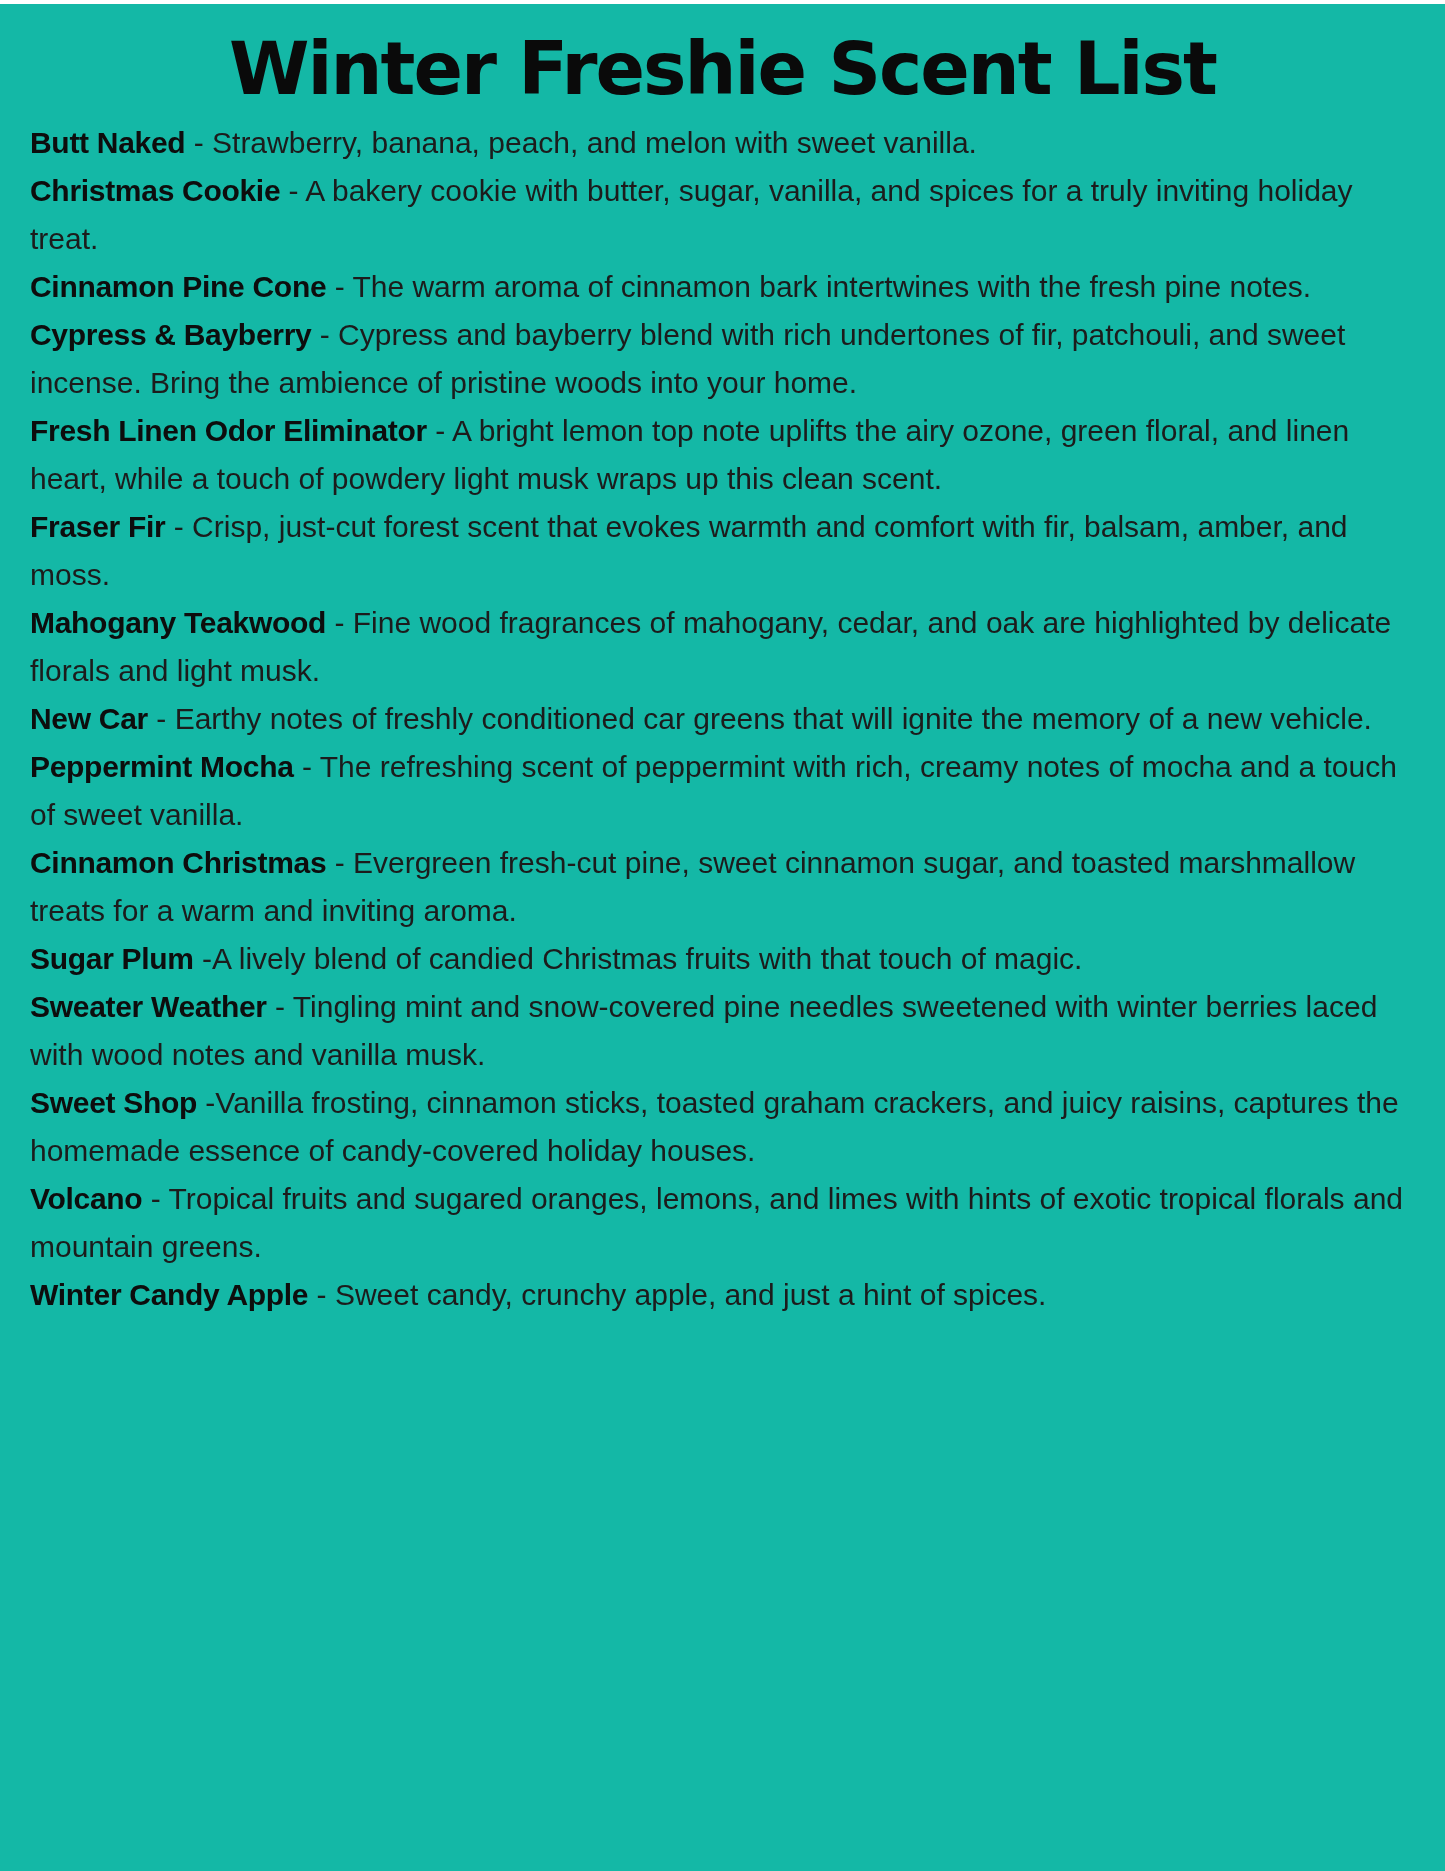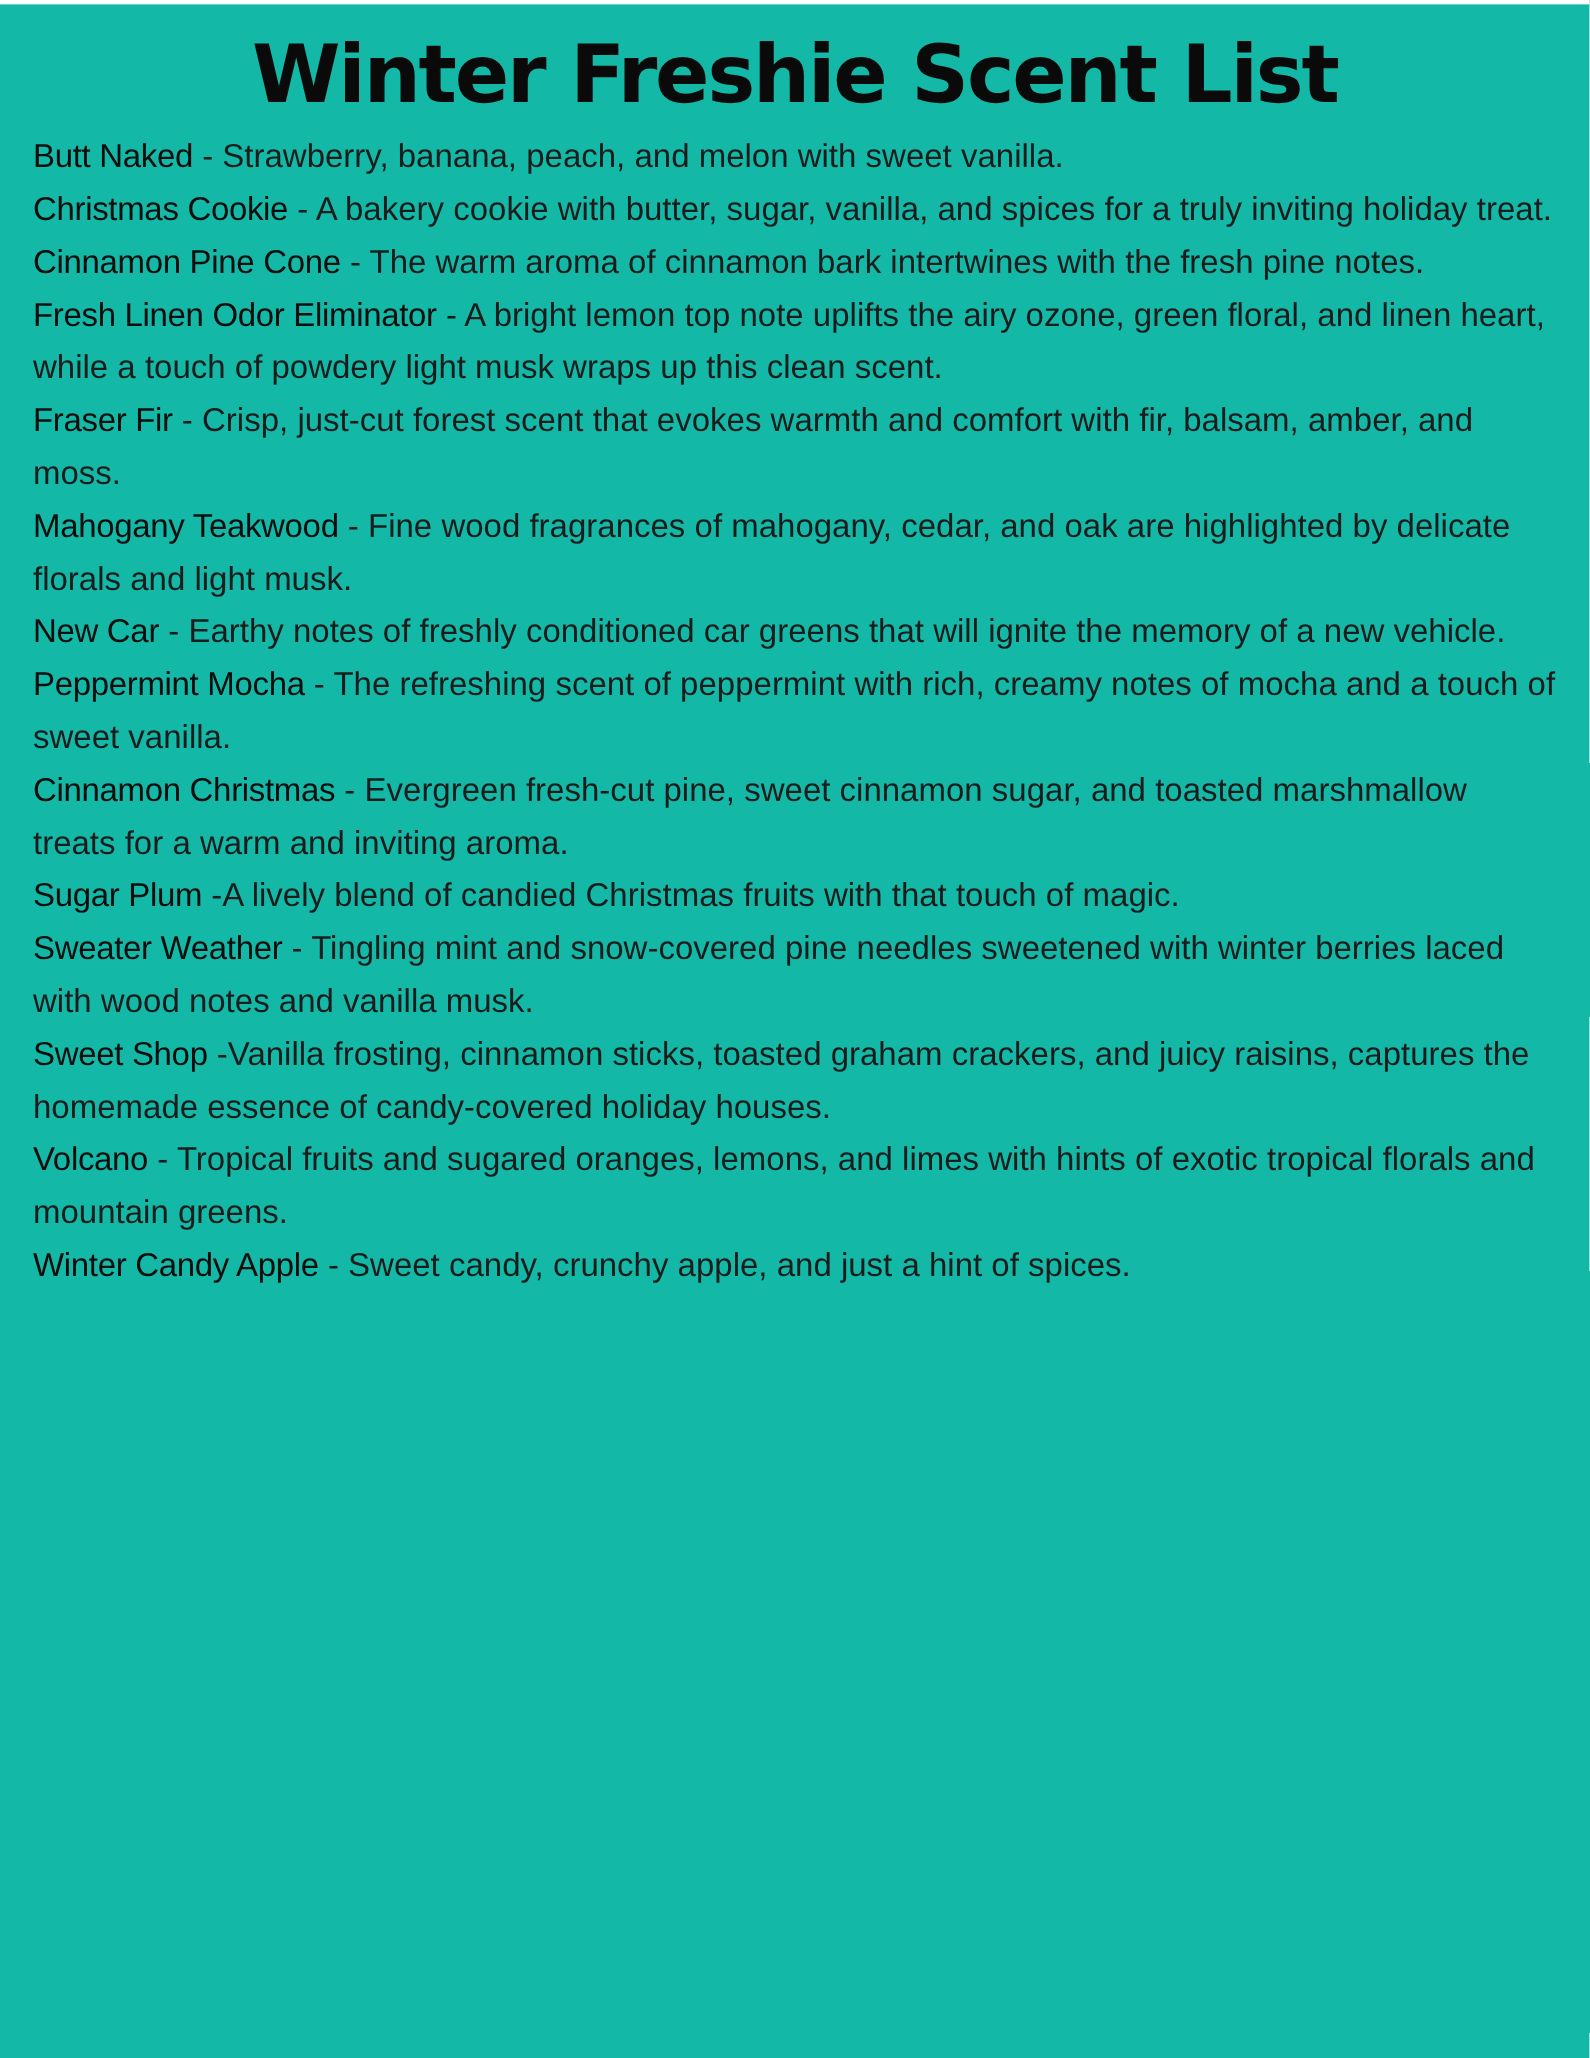--- a/index.html
+++ b/index.html
@@ -27,21 +27,21 @@
   }
   .scent-list {
     font-size: 30px;
     line-height: 48px;
     color: #1c1c1c;
   }
   .scent-entry {
     margin: 0;
   }
   .scent-name {
-    font-weight: 400;
+    font-weight: 700;
     color: #0d0d0d;
     letter-spacing: -0.3px;
     text-align: right;
   }
   .scent-sep {
     font-weight: 400;
   }
   .scent-desc {
     font-weight: 400;
     text-align: right;
@@ -53,20 +53,21 @@
 <div class="page">
   <h1 class="page-title">Winter Freshie Scent List</h1>
 
   <div class="scent-list">
   <p class="scent-entry"><span class="scent-name">Butt Naked</span><span class="scent-sep"> - </span><span class="scent-desc">Strawberry, banana, peach, and melon with sweet vanilla.</span></p>
 
   <p class="scent-entry"><span class="scent-name">Christmas Cookie</span><span class="scent-sep"> - </span><span class="scent-desc">A bakery cookie with butter, sugar, vanilla, and spices for a truly inviting holiday treat.</span></p>
 
   <p class="scent-entry"><span class="scent-name">Cinnamon Pine Cone</span><span class="scent-sep"> - </span><span class="scent-desc">The warm aroma of cinnamon bark intertwines with the fresh pine notes.</span></p>
 
+  <p class="scent-entry"><span class="scent-name">Cypress &amp; Bayberry</span><span class="scent-sep"> - </span><span class="scent-desc">Cypress and bayberry blend with rich undertones of fir, patchouli, and sweet incense. Bring the ambience of pristine woods into your home.</span></p>
 
   <p class="scent-entry"><span class="scent-name">Fresh Linen Odor Eliminator</span><span class="scent-sep"> - </span><span class="scent-desc">A bright lemon top note uplifts the airy ozone, green floral, and linen heart, while a touch of powdery light musk wraps up this clean scent.</span></p>
 
   <p class="scent-entry"><span class="scent-name">Fraser Fir</span><span class="scent-sep"> - </span><span class="scent-desc">Crisp, just-cut forest scent that evokes warmth and comfort with fir, balsam, amber, and moss.</span></p>
 
   <p class="scent-entry"><span class="scent-name">Mahogany Teakwood</span><span class="scent-sep"> - </span><span class="scent-desc">Fine wood fragrances of mahogany, cedar, and oak are highlighted by delicate florals and light musk.</span></p>
 
   <p class="scent-entry"><span class="scent-name">New Car</span><span class="scent-sep"> - </span><span class="scent-desc">Earthy notes of freshly conditioned car greens that will ignite the memory of a new vehicle.</span></p>
 
   <p class="scent-entry"><span class="scent-name">Peppermint Mocha</span><span class="scent-sep"> - </span><span class="scent-desc">The refreshing scent of peppermint with rich, creamy notes of mocha and a touch of sweet vanilla.</span></p>

